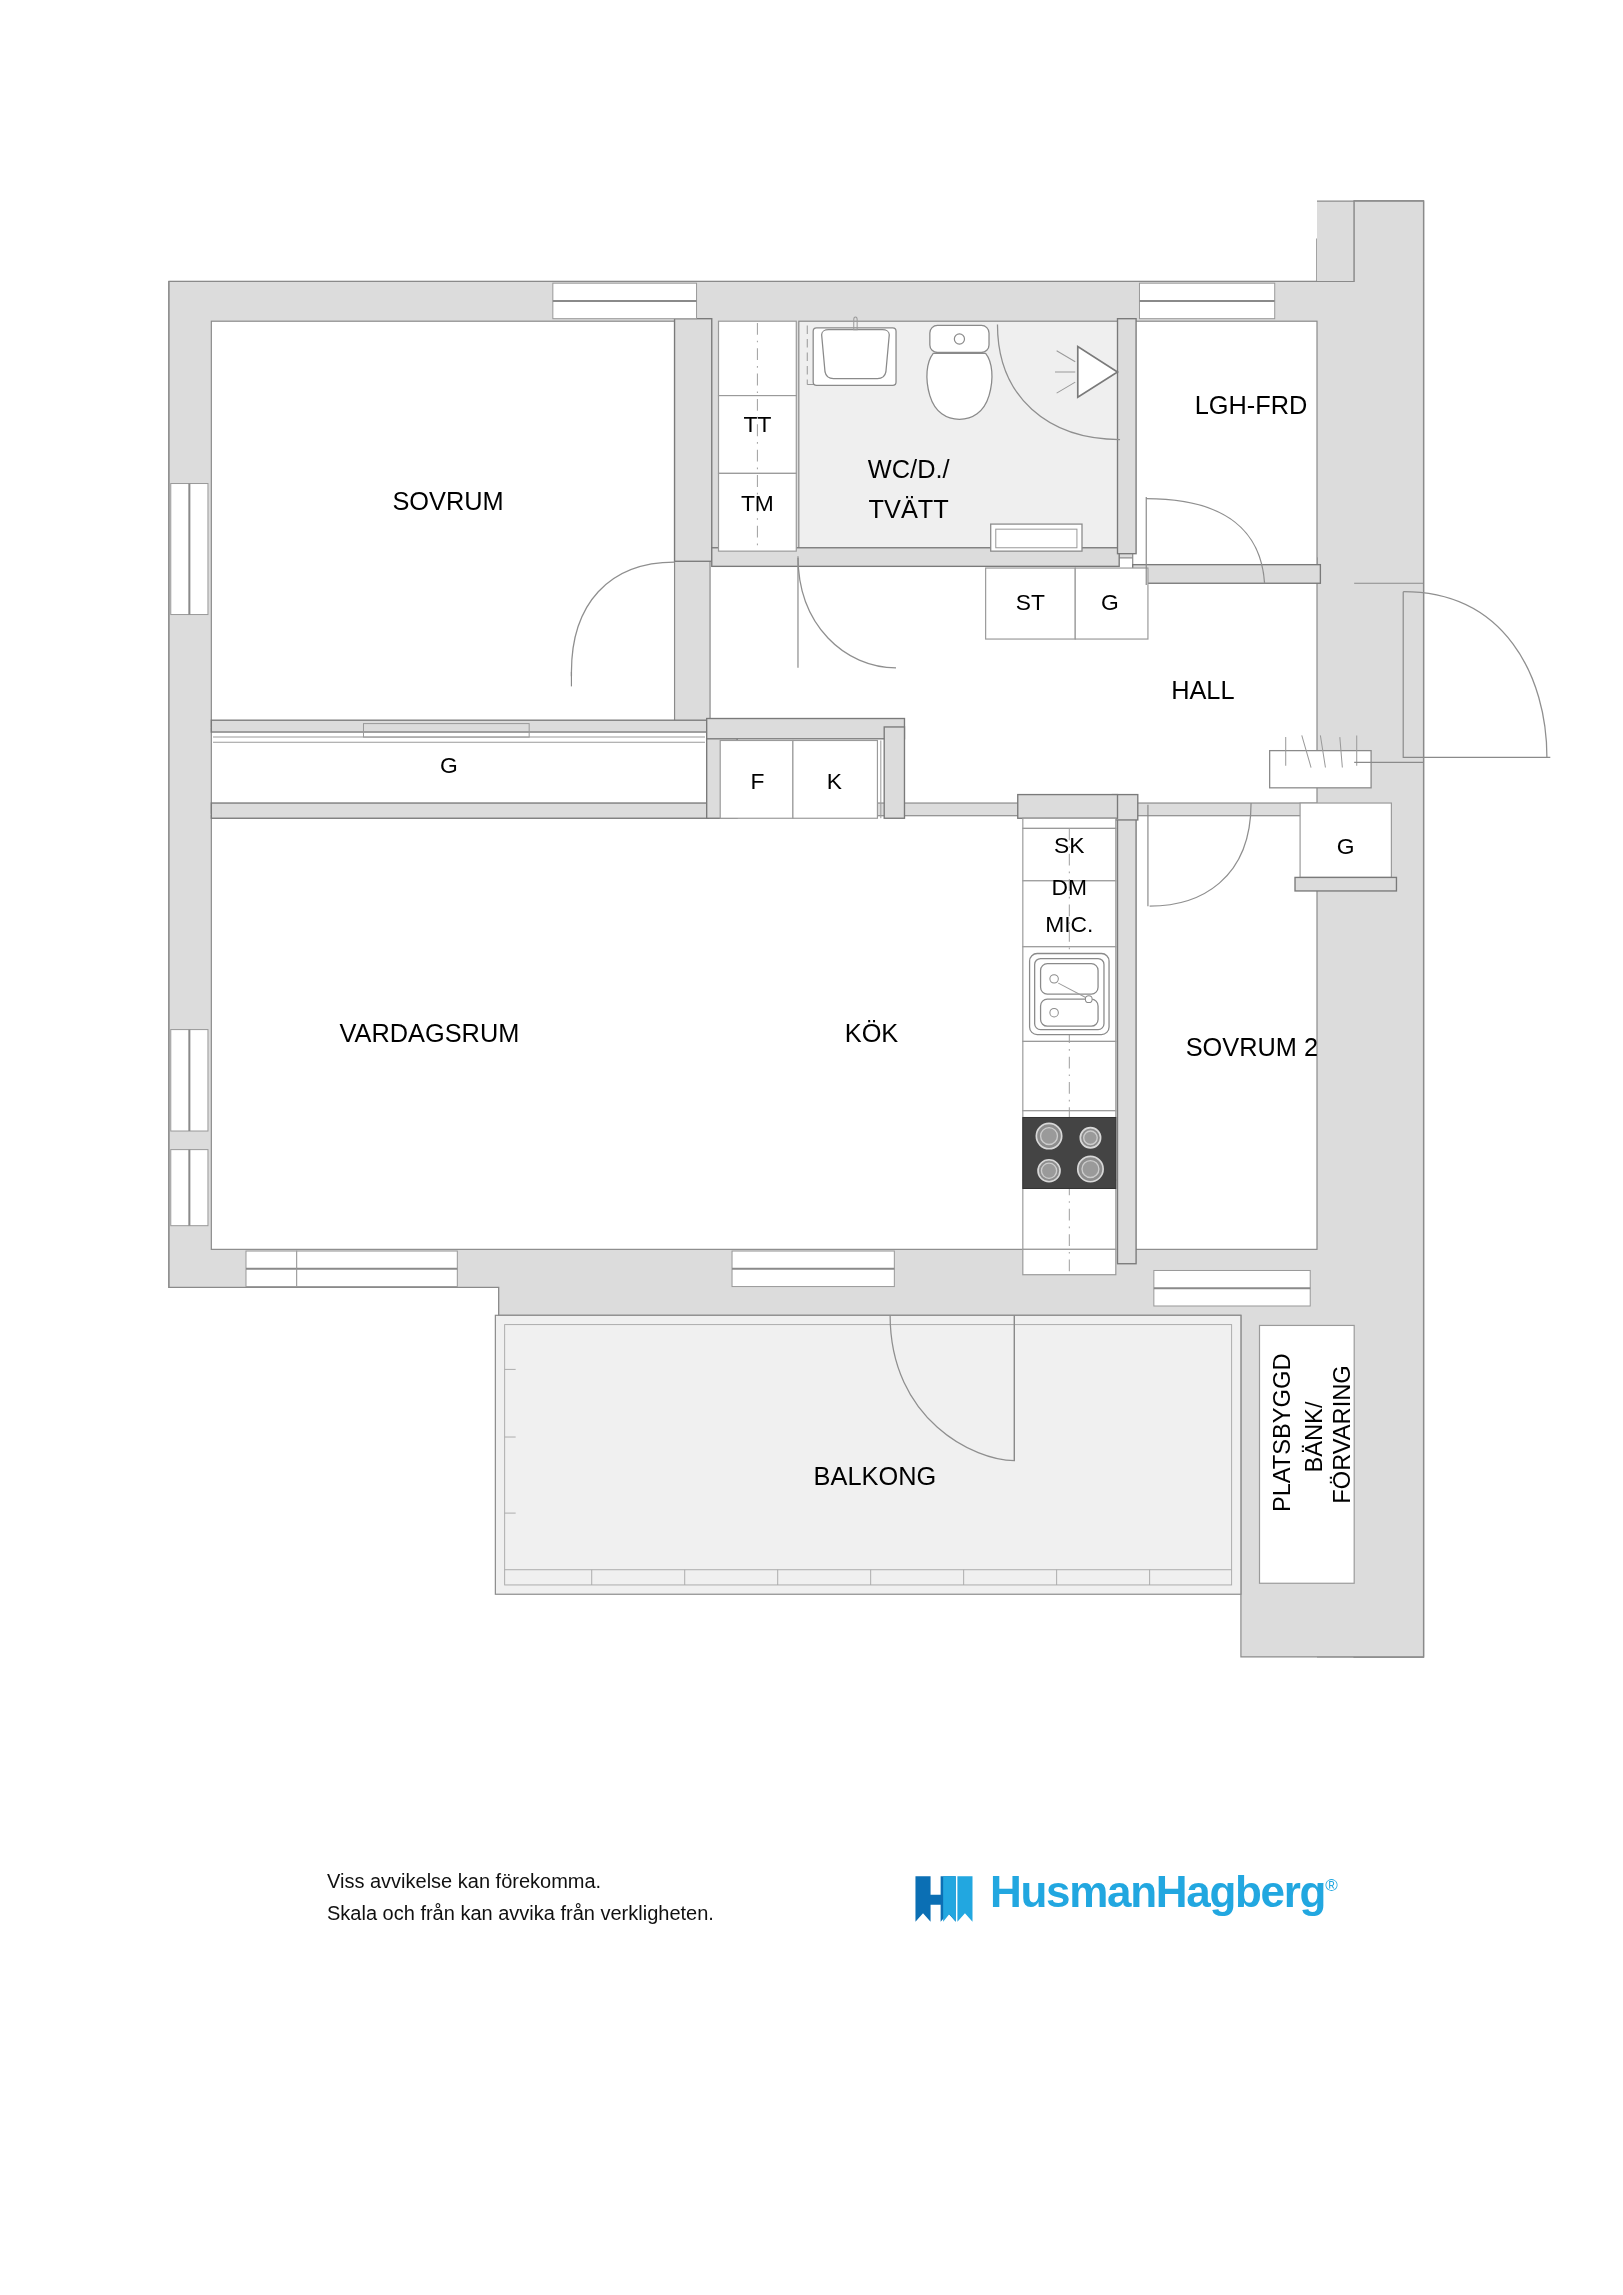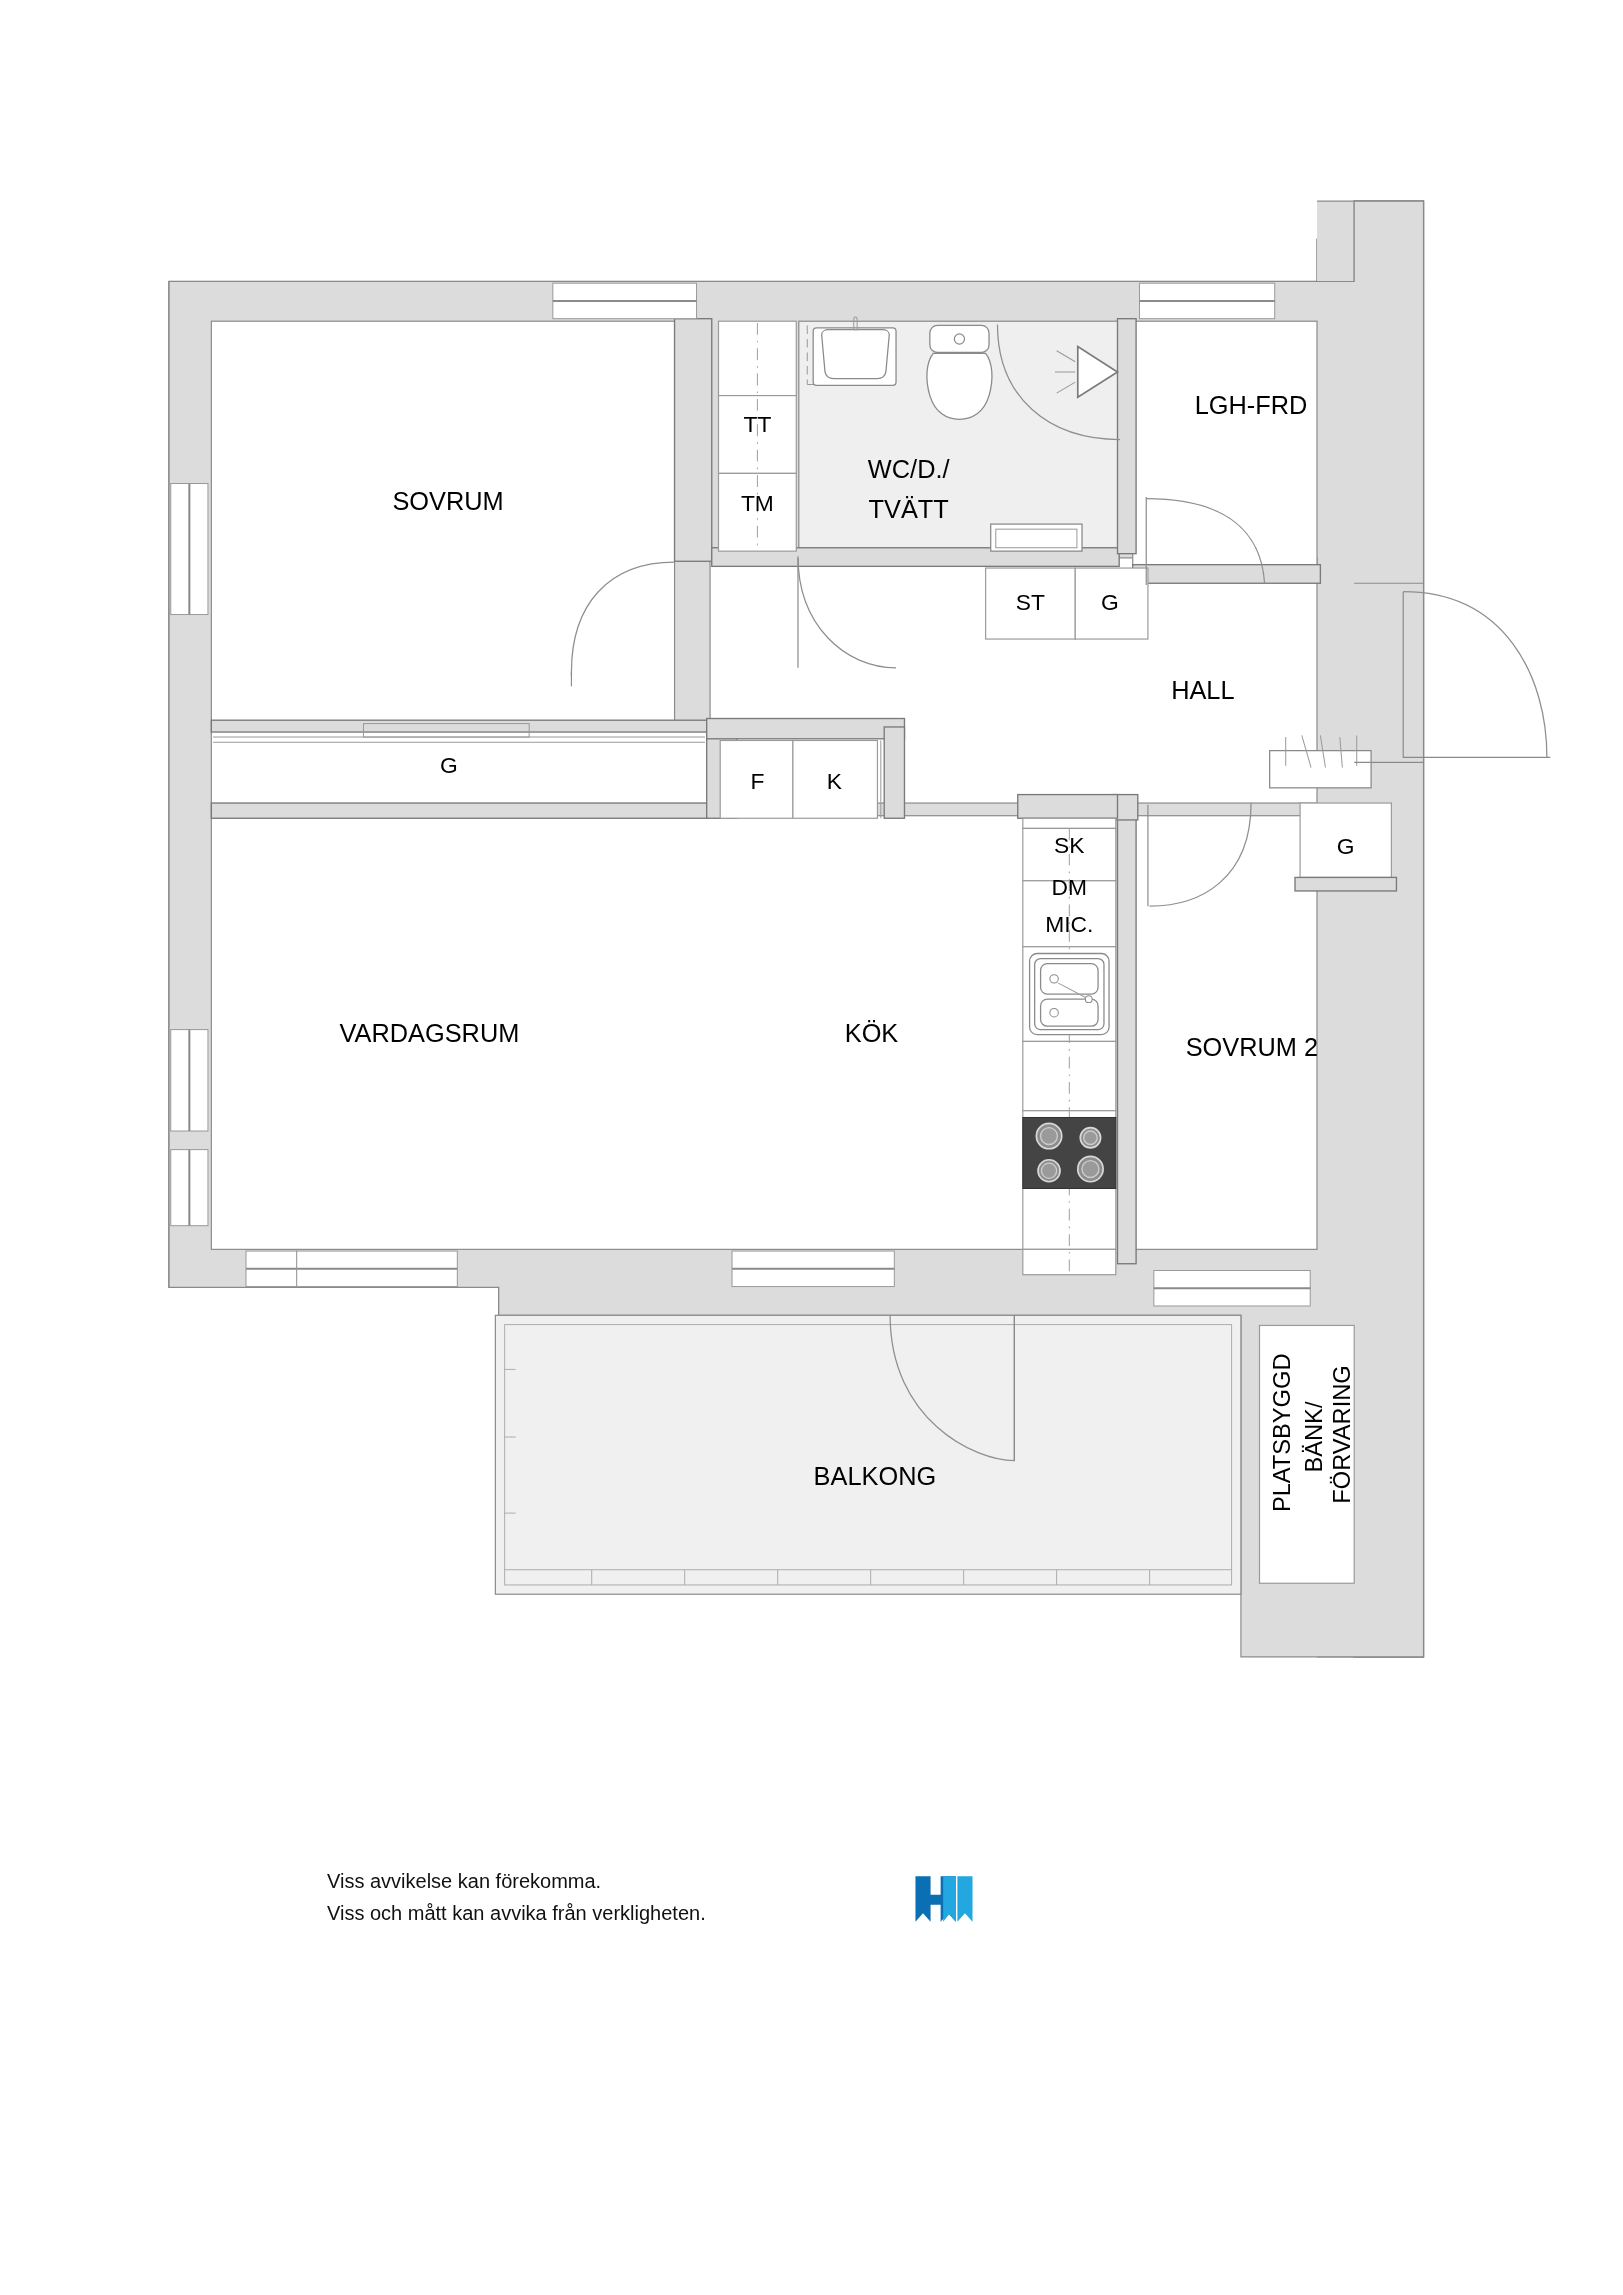--- a/index.html
+++ b/index.html
@@ -387,25 +387,26 @@
       <text class="label label-vert" x="1519" y="1695" transform="rotate(-90 1519 1695)">PLATSBYGGD</text>
       <text class="label label-vert" x="1556" y="1700" transform="rotate(-90 1556 1700)">BÄNK/</text>
       <text class="label label-vert" x="1590" y="1697" transform="rotate(-90 1590 1697)">FÖRVARING</text>
 
     </g>
   </svg>
 
   <div class="footer">
     <div class="footer-text">
       <div>Viss avvikelse kan förekomma.</div>
-      <div>Viss och mått kan avvika från verkligheten.</div>
+      <div>Skala och från kan avvika från verkligheten.</div>
     </div>
     <div class="brand">
       <svg class="brand-mark" width="63" height="52" viewBox="0 0 74 62">
         <path d="M0 4 H18 V26 H30 V4 H48 V58 L39 48 L30 58 V38 H18 V58 L9 48 L0 58 Z" fill="#0B6FB4"></path>
         <path d="M33 4 H48 V58 L40.5 49 L33 58 Z" fill="#22A7E0"></path>
         <path d="M50 4 H68 V58 L59 48 L50 58 Z" fill="#22A7E0"></path>
       </svg>
+      <div class="brand-word"><span>HusmanHagberg</span><span class="brand-reg">®</span></div>
     </div>
   </div>
 
 </div>
 
 
 </body></html>

